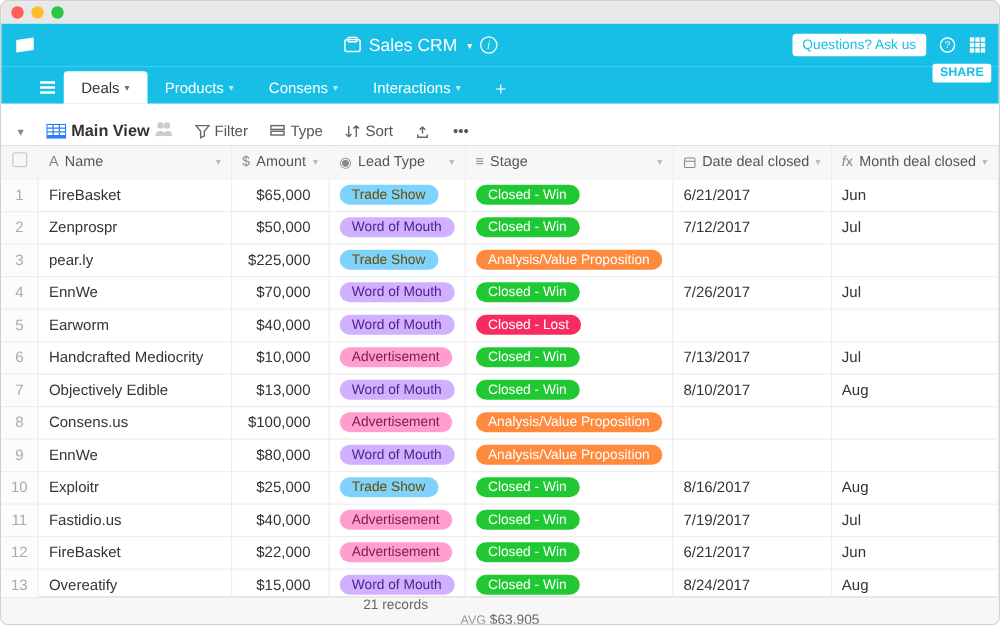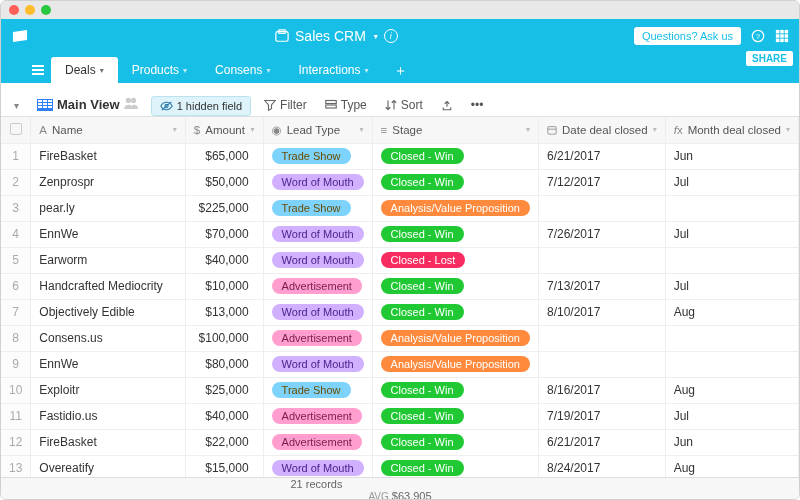--- a/index.html
+++ b/index.html
@@ -161,30 +161,20 @@
       <span class="viewname">Main View</span>
       <span class="people-icon">
         <svg width="14" height="12" viewBox="0 0 16 14" fill="#ccc">
             <circle cx="5" cy="4" r="3"></circle>
             <circle cx="11" cy="4" r="3"></circle>
             <path d="M0 14c0-3 2-5 5-5s5 2 5 5"></path>
             <path d="M8 14c0-3 1-5 4-5s4 2 4 5"></path>
           </svg>
       </span>
     </div>
-    <div class="hidden-field">
-      <span class="eye-off">
-        <svg width="13" height="10" viewBox="0 0 16 12" stroke="#2a7aa8" stroke-width="1.3" fill="none">
-            <path d="M1 6s2.5-4.5 7-4.5S15 6 15 6s-2.5 4.5-7 4.5S1 6 1 6z"></path>
-            <circle cx="8" cy="6" r="2"></circle>
-            <line x1="2" y1="11" x2="14" y2="1"></line>
-          </svg>
-      </span>
-      <span>1 hidden field</span>
-    </div>
     <div class="tb-item">
       <span class="col-icon">
           <svg width="12" height="12" viewBox="0 0 16 16" fill="none" stroke="#666" stroke-width="1.5">
             <path d="M1 2h14l-5 6v5l-4 2v-7L1 2z"></path>
           </svg>
         </span>
       <span>Filter</span>
     </div>
     <div class="tb-item">
       <span class="col-icon">

